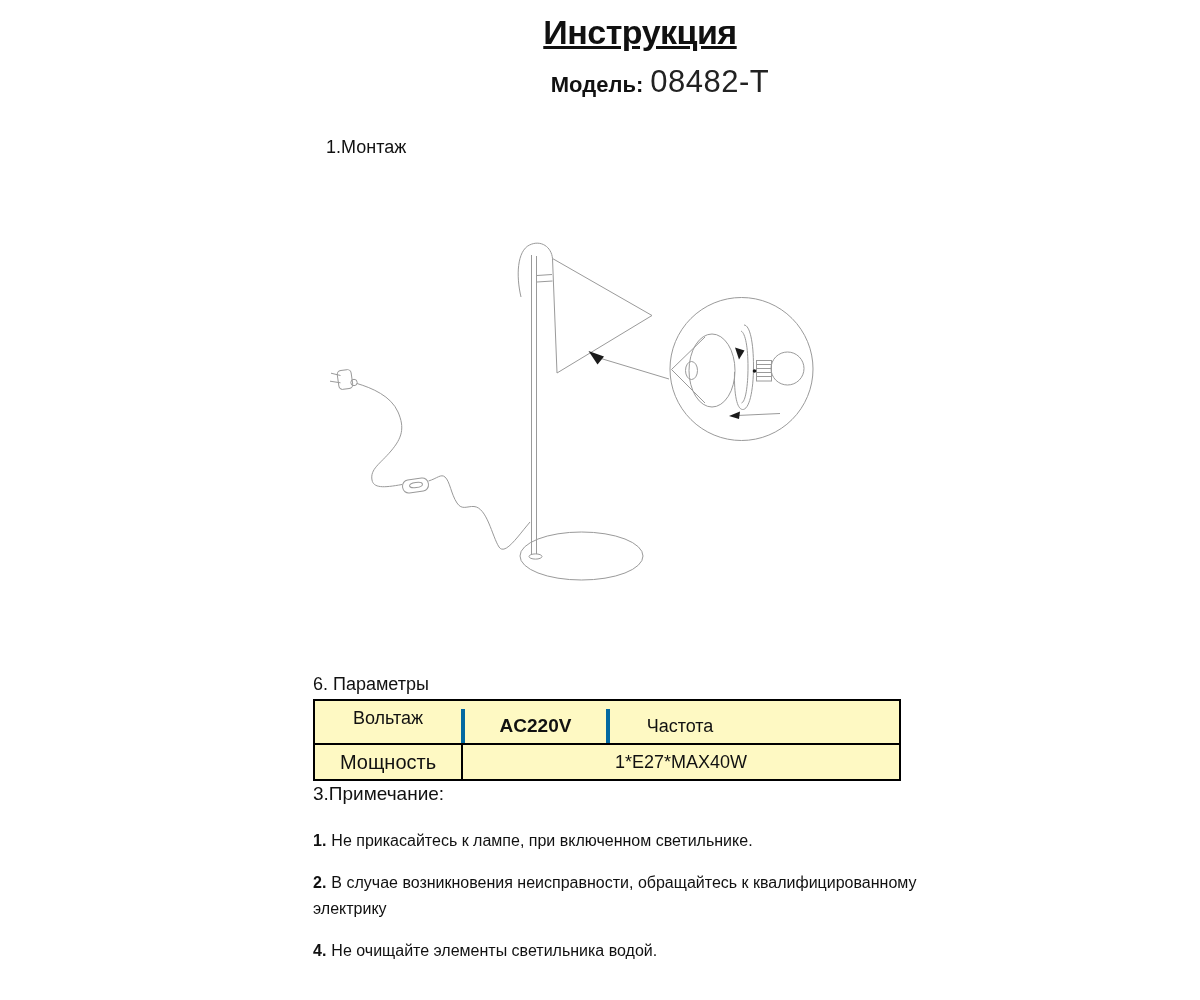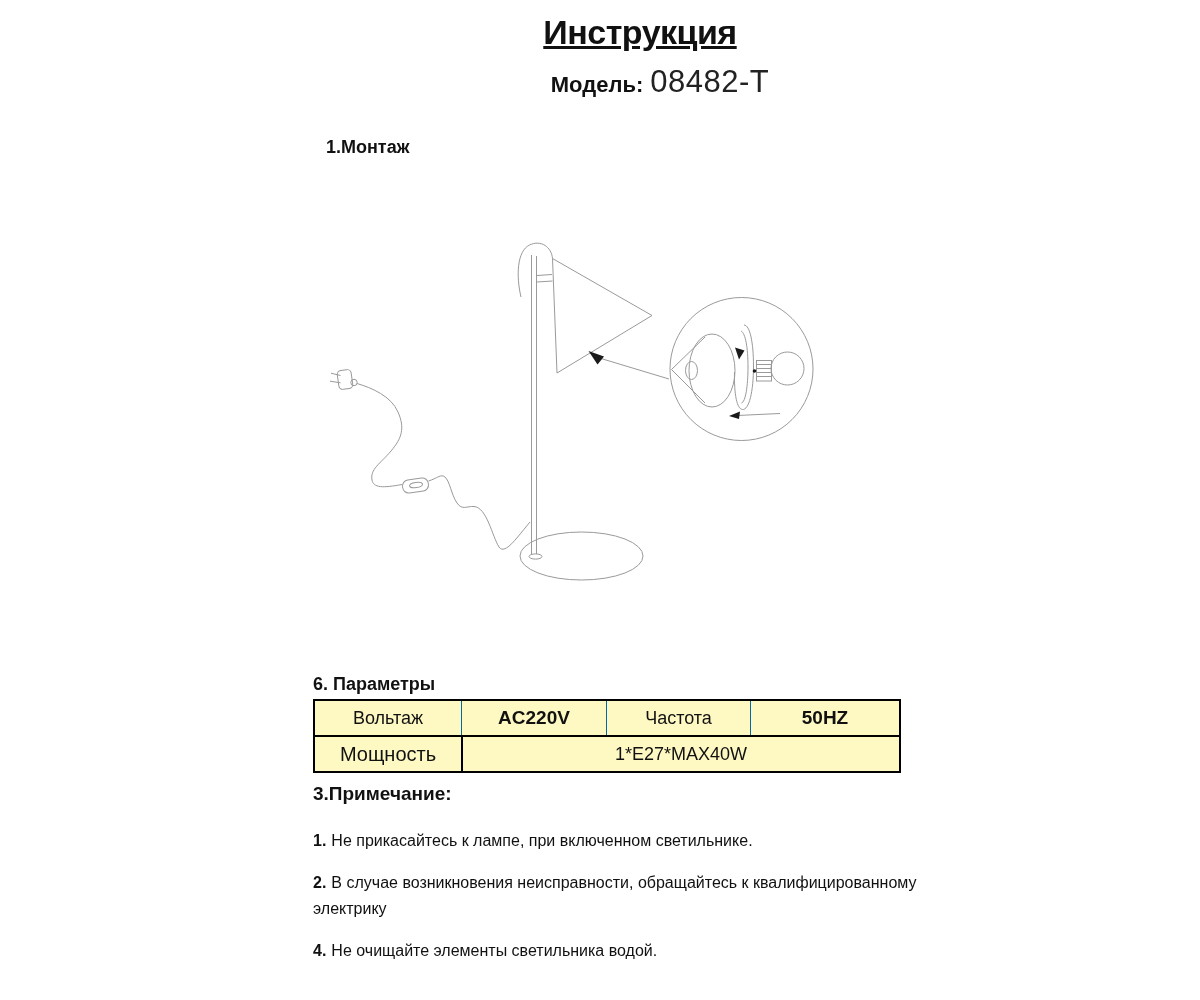--- a/index.html
+++ b/index.html
@@ -22,21 +22,21 @@
     text-decoration:underline;
   }
   .model-line{
     left:80px;top:64px;width:1112px;
     text-align:center;
   }
   .model-label{font-size:22px;font-weight:700;color:#111;margin-left:48px;}
   .model-value{font-size:31px;font-weight:400;color:#222;margin-left:7px;letter-spacing:0.5px;}
 
   
-  .sec-heading{font-weight:700;color:#111;}
+  .sec-heading{font-weight:400;color:#111;}
   .h-montage{left:326px;top:137px;font-size:18px;}
   .h-params{left:313px;top:674px;font-size:18px;}
   .h-notes{left:313px;top:783px;font-size:19px;}
 
   
   .diagram{left:300px;top:238px;}
 
   
   .params-table{
     left:313px;top:699px;width:588px;
@@ -52,21 +52,21 @@
     display:grid;
     grid-template-columns:146px 1fr;
     border-top:2px solid #000;
   }
   .pt-cell{
     height:34px;
     display:flex;align-items:center;justify-content:center;
     font-size:18px;color:#111;
     box-sizing:border-box;
   }
-  .pt-row1 .pt-cell + .pt-cell{border-left:1px solid #0369a1;}
+  .pt-row1 .pt-cell + .pt-cell{border-left:4px solid #0369a1;margin-top:8px;}
   .pt-row2 .pt-cell + .pt-cell{border-left:2px solid #000;}
   .pt-bold{font-weight:700;font-size:19px;}
   .pt-power{font-size:20px;}
 
   
   .notes{
     left:313px;top:812px;width:612px;
     font-size:16px;line-height:26px;color:#111;
   }
   .note{margin:16px 0 4px 0;}
@@ -150,21 +150,20 @@
   </g>
 </svg>
 
 <div class="abs sec-heading h-params">6. Параметры</div>
 
 <div class="abs params-table">
   <div class="pt-row1">
     <div class="pt-cell">Вольтаж</div>
     <div class="pt-cell pt-bold">AC220V</div>
     <div class="pt-cell">Частота</div>
-    <div class="pt-cell pt-bold">50HZ</div>
   </div>
   <div class="pt-row2">
     <div class="pt-cell pt-power">Мощность</div>
     <div class="pt-cell">1*E27*MAX40W</div>
   </div>
 </div>
 
 <div class="abs sec-heading h-notes">3.Примечание:</div>
 
 <div class="abs notes">

